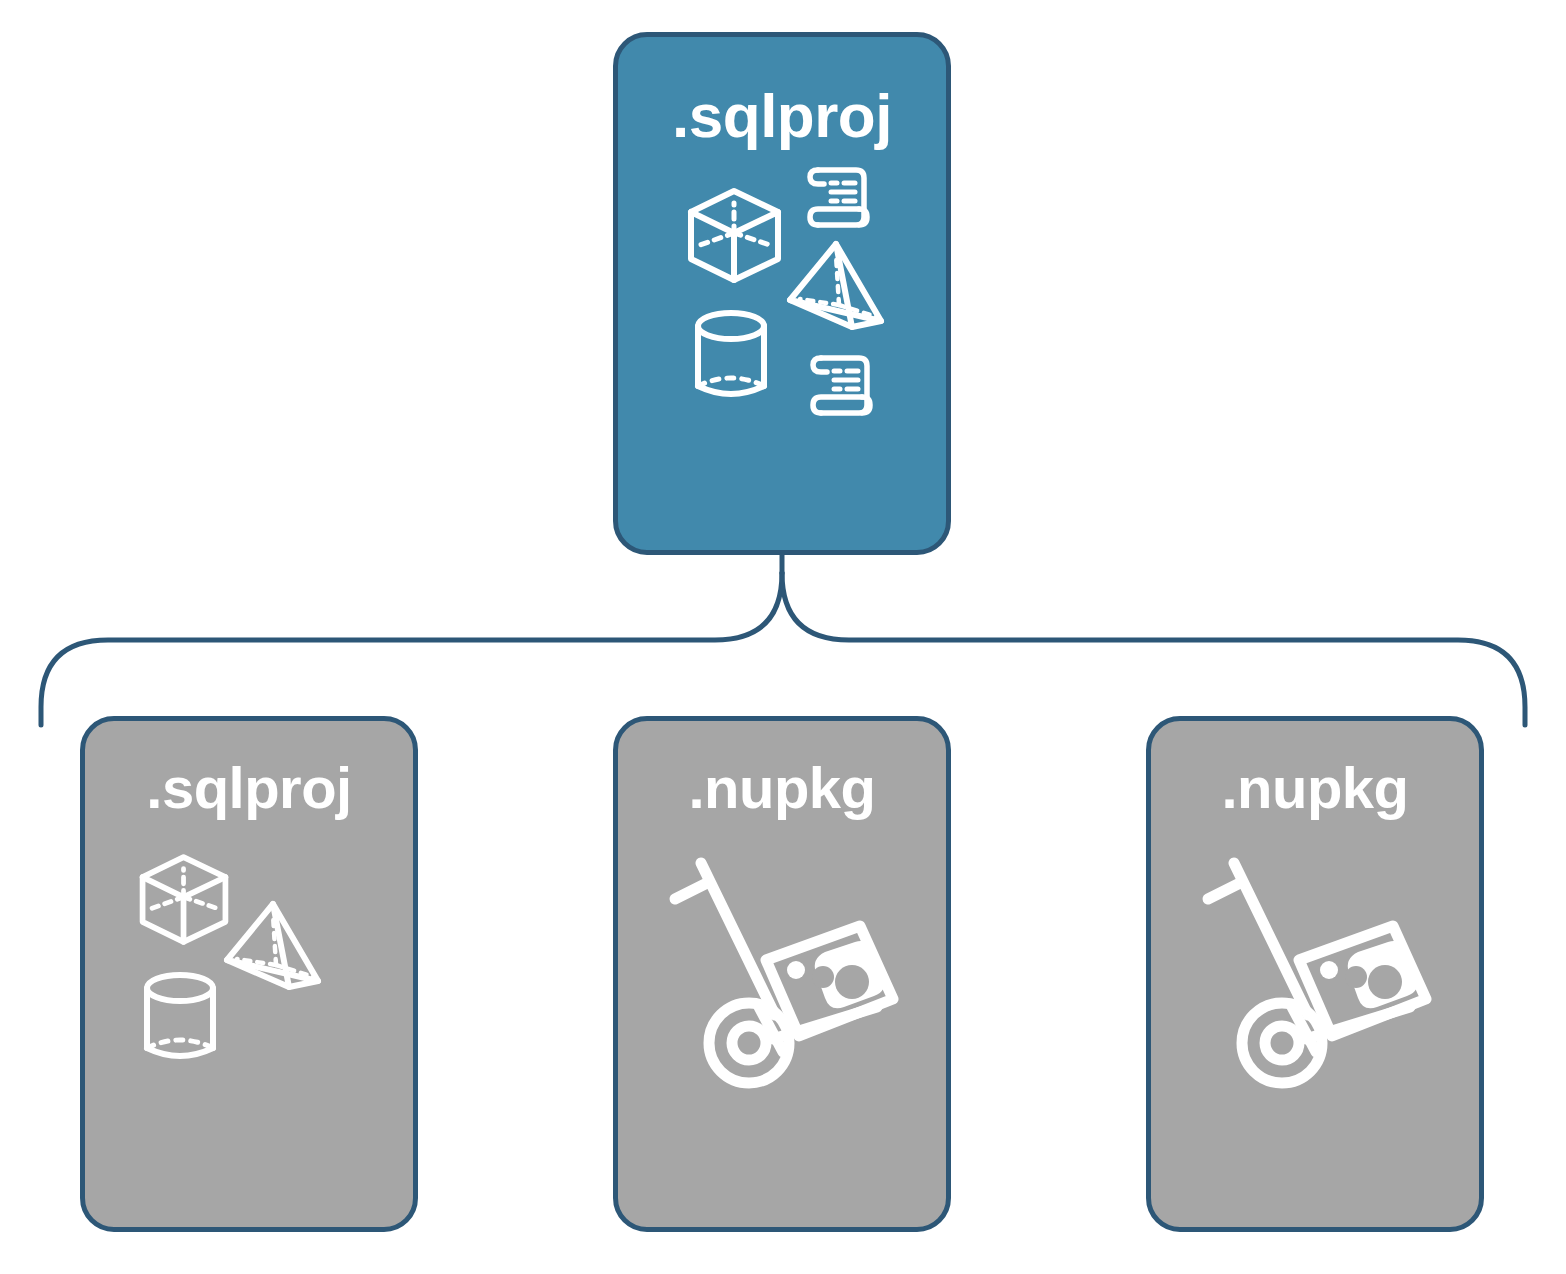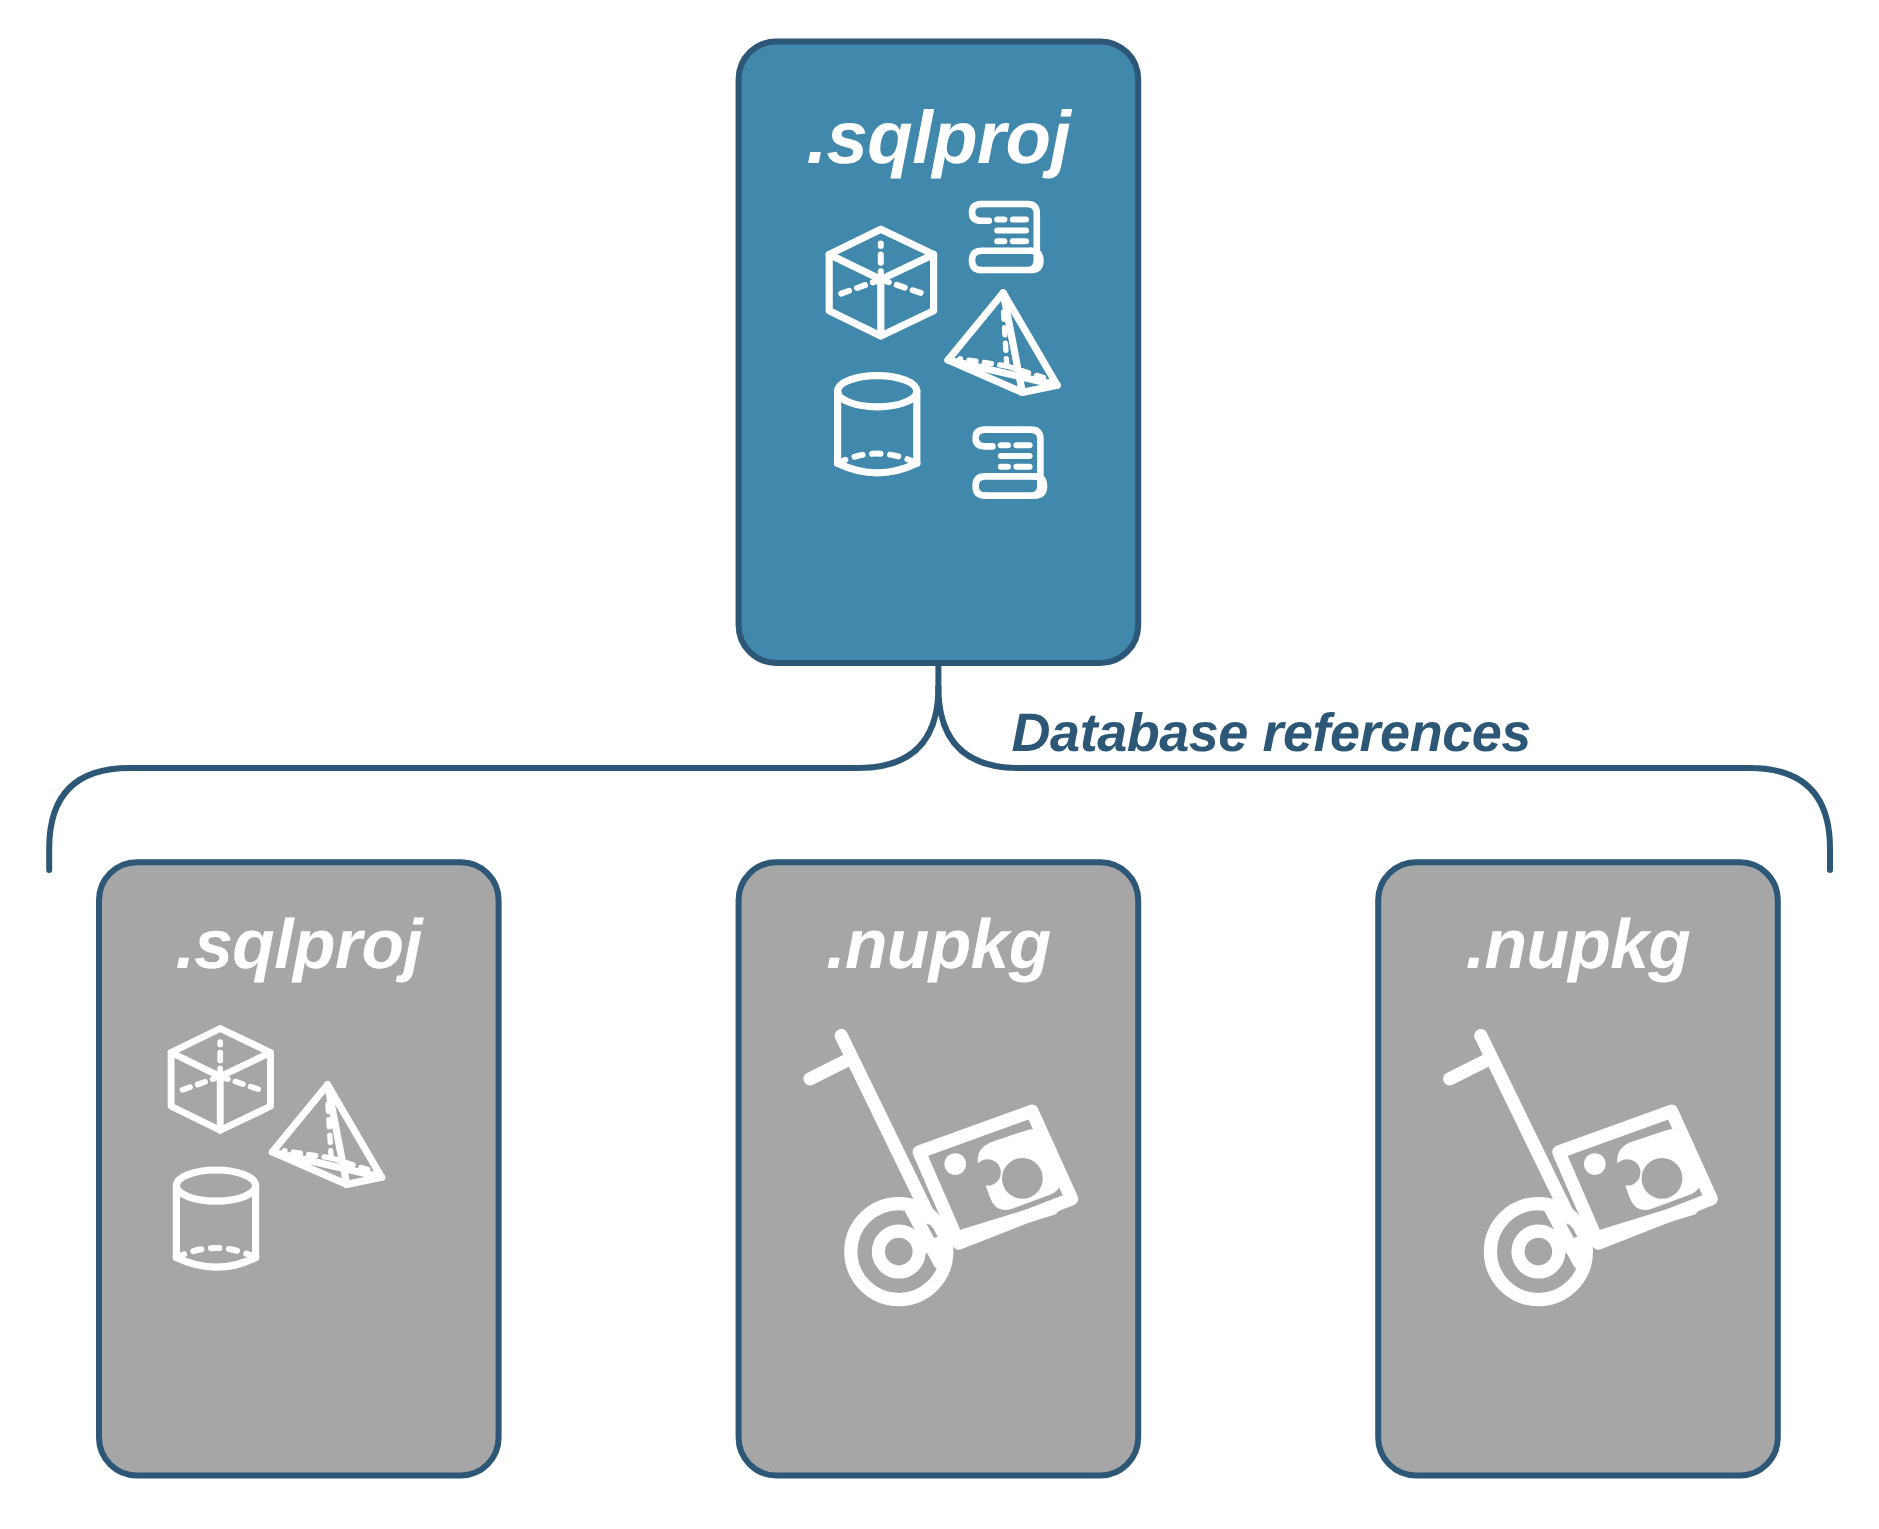--- a/index.html
+++ b/index.html
@@ -9,21 +9,20 @@
   }
   body {
     font-family: "Liberation Sans", sans-serif;
   }
   #canvas {
     position: relative;
     width: 1566px;
     height: 1274px;
     background: #ffffff;
     overflow: hidden;
-    font-style: italic;
   }
 
   .card {
     position: absolute;
     box-sizing: border-box;
     border: 5px solid #2d5777;
     border-radius: 34px;
     display: flex;
     flex-direction: column;
     align-items: center;
@@ -184,21 +183,20 @@
     <g fill="none" stroke="#2d5777" stroke-width="5" stroke-linecap="round">
 
       <path d="M782 10 L782 28"></path>
 
       <path d="M782 28 Q782 95 715 95 L108 95 Q41 95 41 162 L41 180"></path>
 
       <path d="M782 28 Q782 95 849 95 L1458 95 Q1525 95 1525 162 L1525 180"></path>
     </g>
   </svg>
 
-  <div id="brace-label">Database references</div>
 
   <div class="card card-sub" id="card-sub-1">
     <div class="card-title">.sqlproj</div>
     <div class="icon-area">
 
       <svg class="ico" style="left:20px; top:12px;" width="100" height="96" viewBox="0 0 105 100">
         <g fill="none" stroke="#ffffff" stroke-width="6" stroke-linejoin="round" stroke-linecap="round">
           <path d="M9 27 L52 6 L96 27 L96 74 L52 95 L9 74 Z"></path>
           <path d="M9 27 L52 48 L96 27"></path>
           <path d="M52 48 L52 95"></path>

